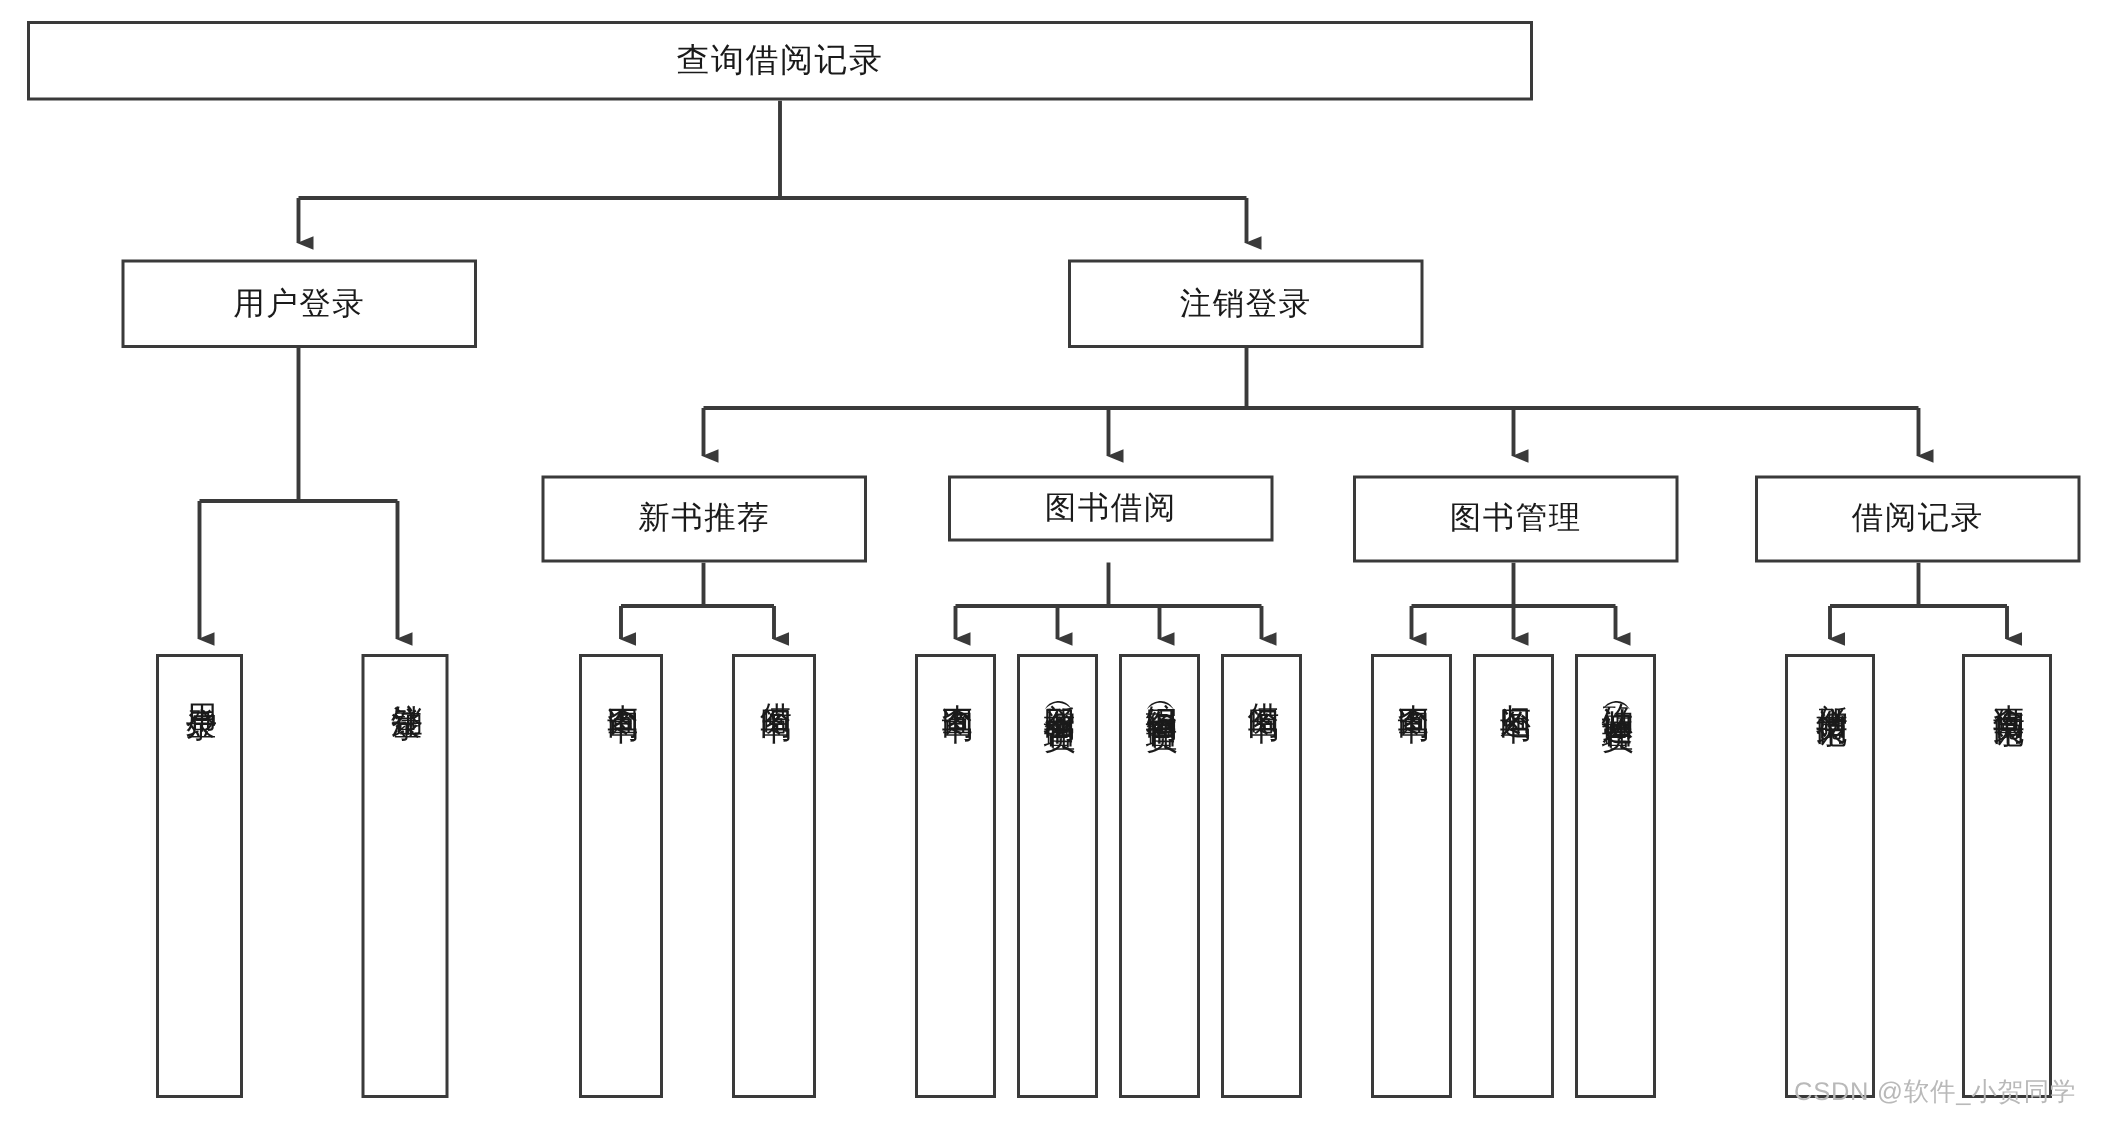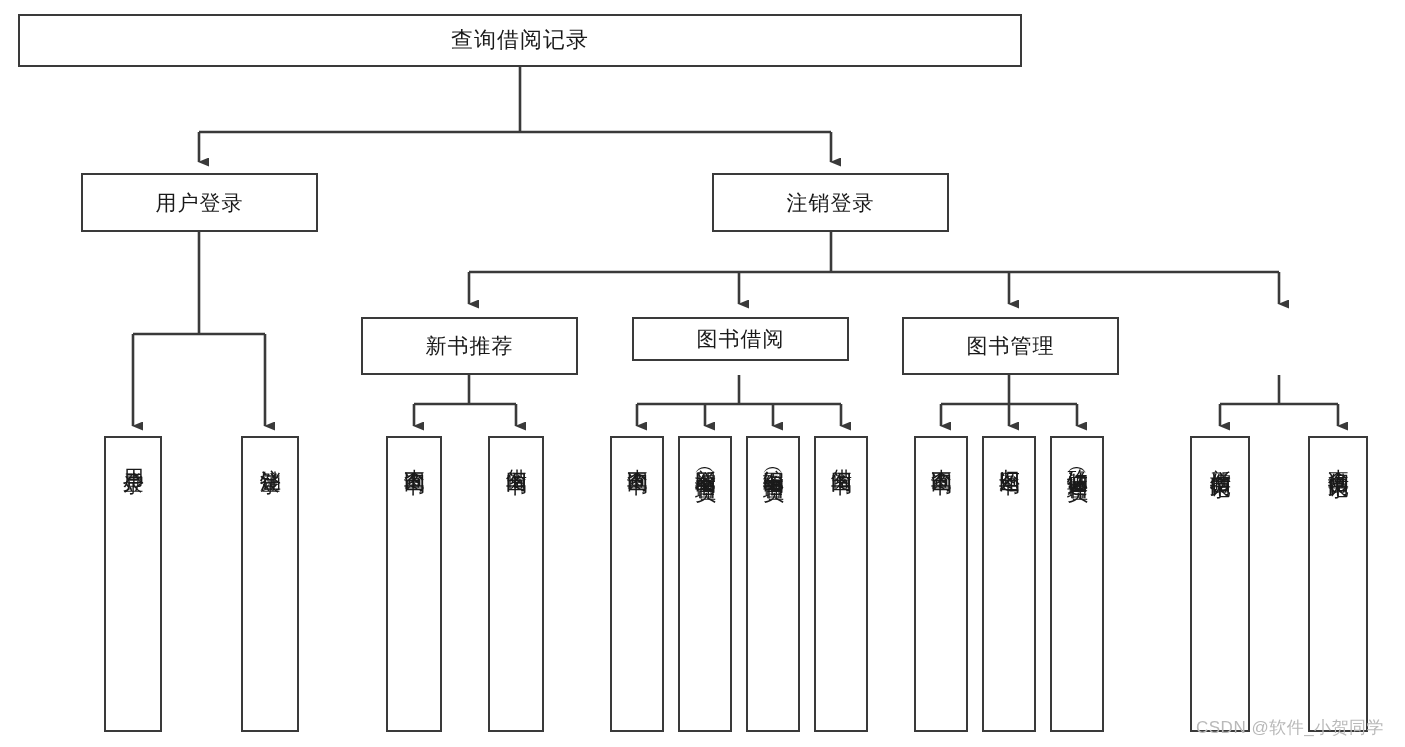--- a/index.html
+++ b/index.html
@@ -135,20 +135,23 @@
 
   <div class="node horiz" style="left:361px; top:317px; width:217px; height:58px;">
     <span>新书推荐</span>
   </div>
   <div class="node horiz" style="left:632px; top:317px; width:217px; height:44px;">
     <span>图书借阅</span>
   </div>
   <div class="node horiz" style="left:902px; top:317px; width:217px; height:58px;">
     <span>图书管理</span>
   </div>
+  <div class="node horiz" style="left:1170px; top:317px; width:217px; height:58px;">
+    <span>借阅记录</span>
+  </div>
 
   <div class="node leaf" style="left:104px; top:436px; width:58px; height:296px;">
     <span class="vtext">用户登录</span>
   </div>
   <div class="node leaf" style="left:241px; top:436px; width:58px; height:296px;">
     <span class="vtext">注销登录</span>
   </div>
 
   <div class="node leaf" style="left:386px; top:436px; width:56px; height:296px;">
     <span class="vtext">查询图书</span>

